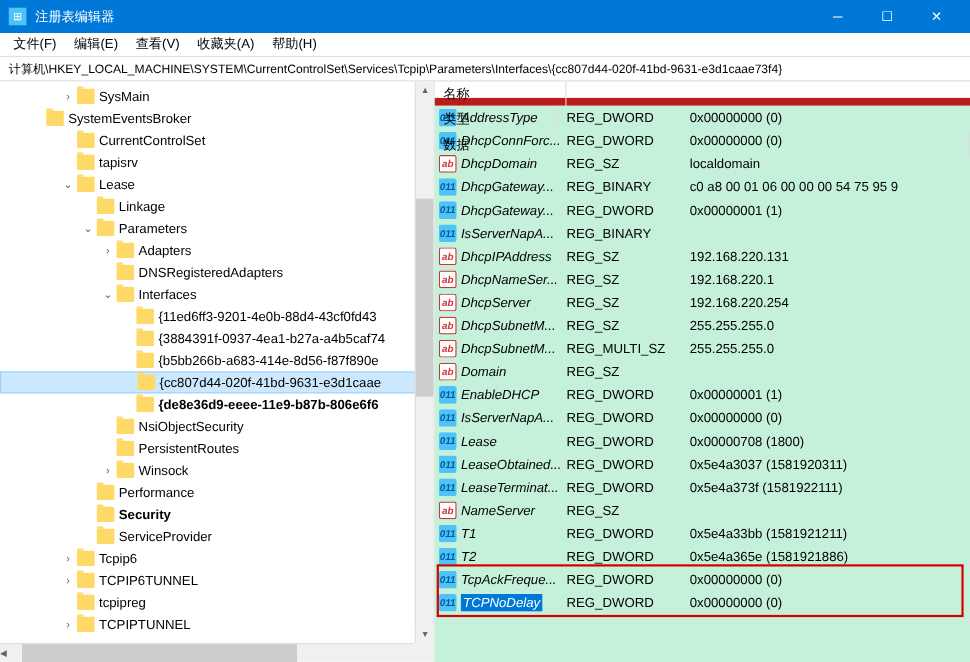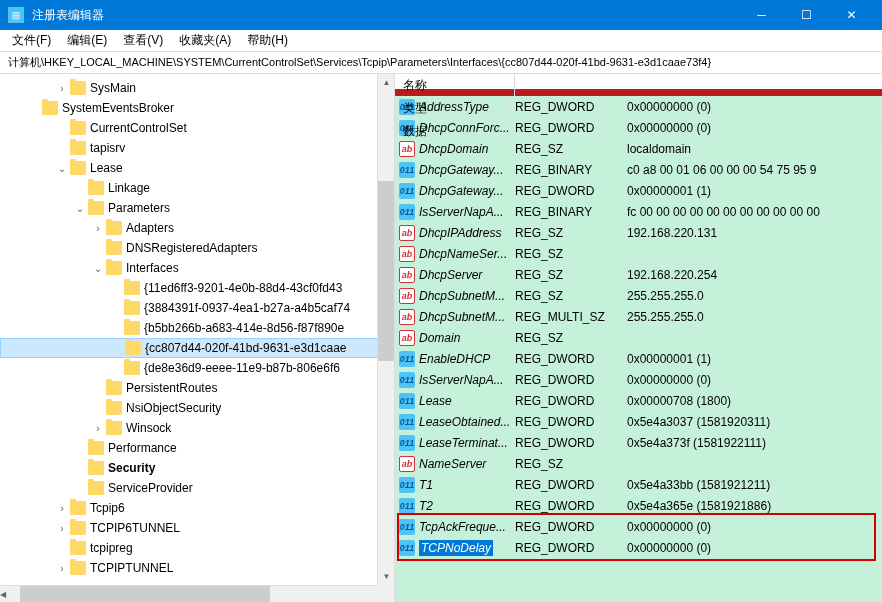--- a/index.html
+++ b/index.html
@@ -130,34 +130,34 @@
         <div class="tree-row" style="padding-left: 108px;">
           <span class="expander"></span>
           <span class="folder-icon"></span>
           <span class="tree-label">{b5bb266b-a683-414e-8d56-f87f890e</span>
         </div>
         <div class="tree-row selected" style="padding-left: 108px;">
           <span class="expander"></span>
           <span class="folder-icon"></span>
           <span class="tree-label">{cc807d44-020f-41bd-9631-e3d1caae</span>
         </div>
-        <div class="tree-row" style="padding-left: 108px;">
+        <div class="tree-row" style="padding-left: 108px; font-weight: bold;">
           <span class="expander"></span>
           <span class="folder-icon"></span>
           <span class="tree-label">{de8e36d9-eeee-11e9-b87b-806e6f6</span>
         </div>
         <div class="tree-row" style="padding-left: 90px;">
           <span class="expander"></span>
           <span class="folder-icon"></span>
+          <span class="tree-label">NsiObjectSecurity</span>
+        </div>
+        <div class="tree-row" style="padding-left: 90px;">
+          <span class="expander"></span>
+          <span class="folder-icon"></span>
           <span class="tree-label">PersistentRoutes</span>
-        </div>
-        <div class="tree-row" style="padding-left: 90px;">
-          <span class="expander"></span>
-          <span class="folder-icon"></span>
-          <span class="tree-label">NsiObjectSecurity</span>
         </div>
         <div class="tree-row" style="padding-left: 90px;">
           <span class="expander">›</span>
           <span class="folder-icon"></span>
           <span class="tree-label">Winsock</span>
         </div>
         <div class="tree-row" style="padding-left: 72px;">
           <span class="expander"></span>
           <span class="folder-icon"></span>
           <span class="tree-label">Performance</span>
@@ -251,36 +251,36 @@
           </div>
           <div class="type-cell">REG_DWORD</div>
           <div class="data-cell">0x00000001 (1)</div>
         </div>
         <div class="list-row">
           <div class="name-cell">
             <span class="val-icon bin">011</span>
             <span class="lbl">IsServerNapA...</span>
           </div>
           <div class="type-cell">REG_BINARY</div>
-          <div class="data-cell">fc 00 00 00 00 00 00 00 00 00 00 00</div>
         </div>
         <div class="list-row">
           <div class="name-cell">
             <span class="val-icon str">ab</span>
             <span class="lbl">DhcpIPAddress</span>
           </div>
           <div class="type-cell">REG_SZ</div>
           <div class="data-cell">192.168.220.131</div>
         </div>
         <div class="list-row">
           <div class="name-cell">
             <span class="val-icon str">ab</span>
             <span class="lbl">DhcpNameSer...</span>
           </div>
           <div class="type-cell">REG_SZ</div>
+          <div class="data-cell">192.168.220.1</div>
         </div>
         <div class="list-row">
           <div class="name-cell">
             <span class="val-icon str">ab</span>
             <span class="lbl">DhcpServer</span>
           </div>
           <div class="type-cell">REG_SZ</div>
           <div class="data-cell">192.168.220.254</div>
         </div>
         <div class="list-row">

